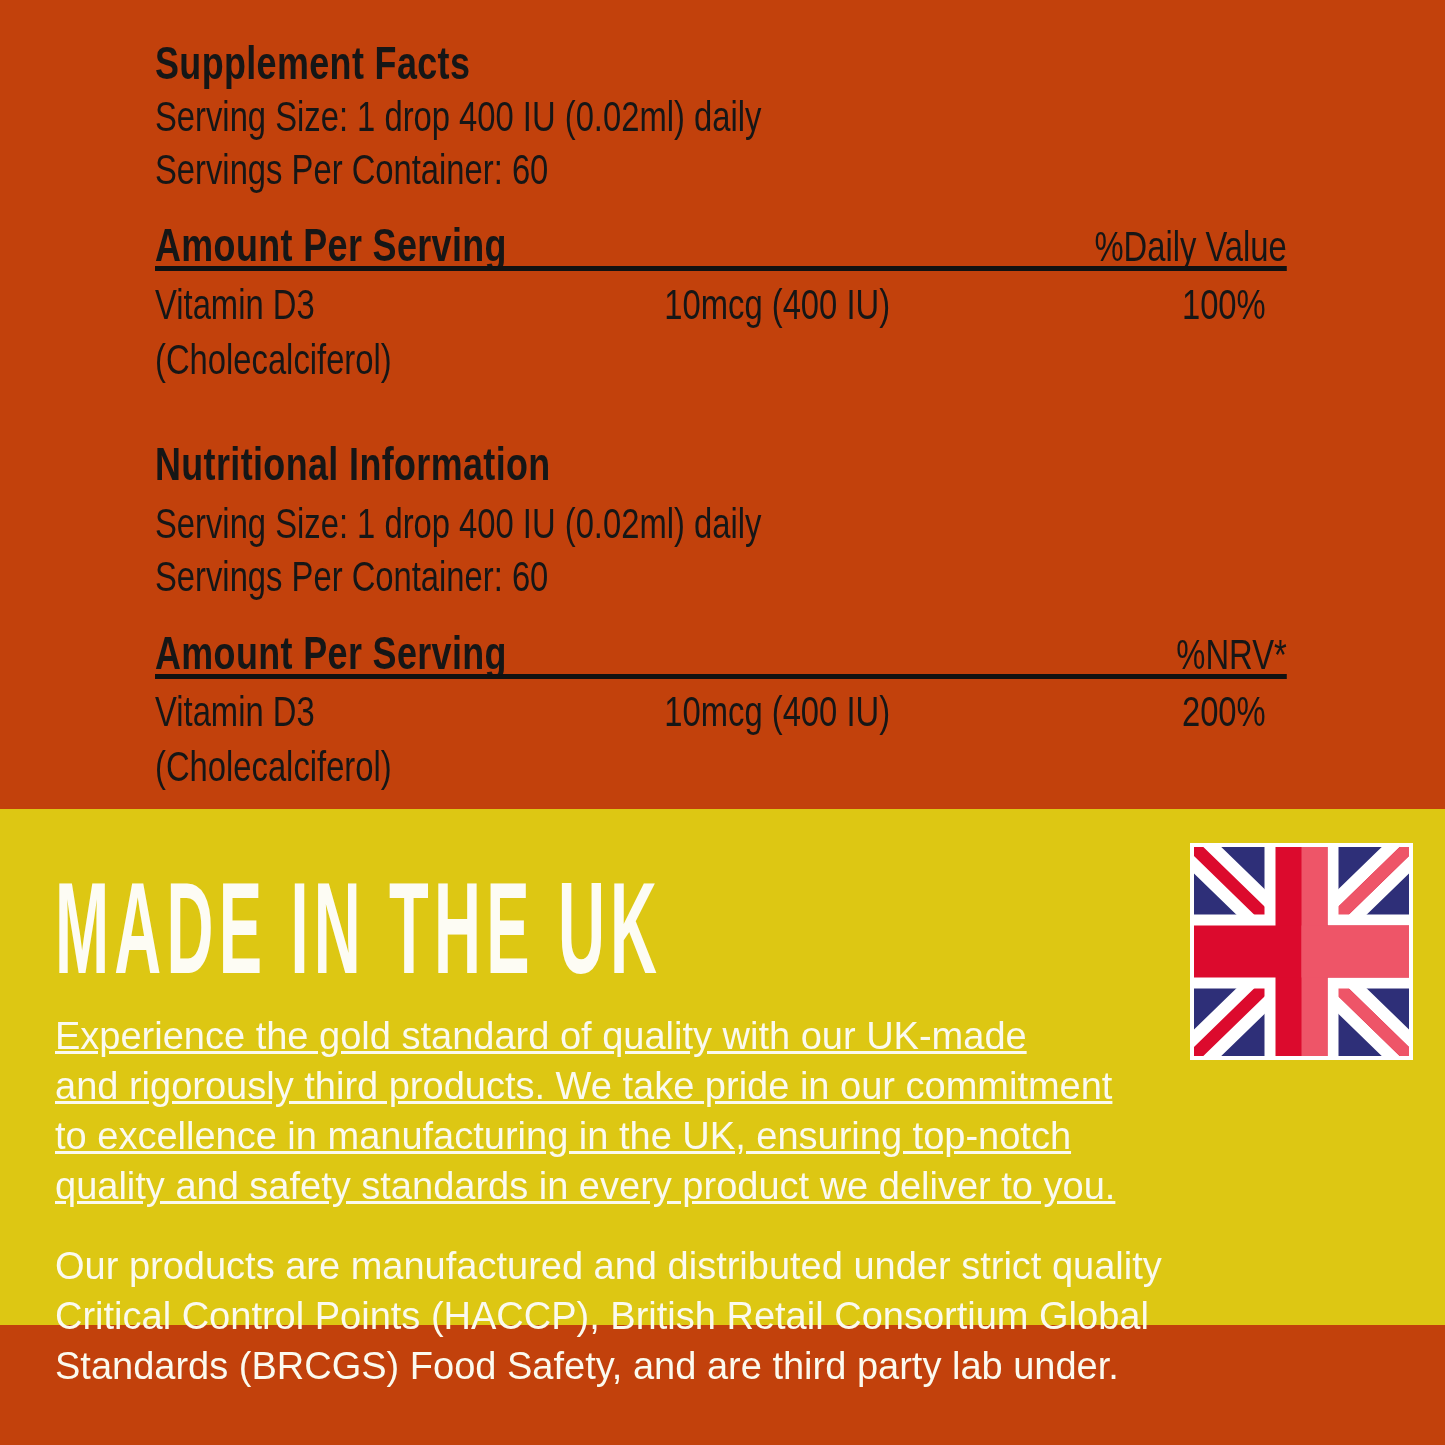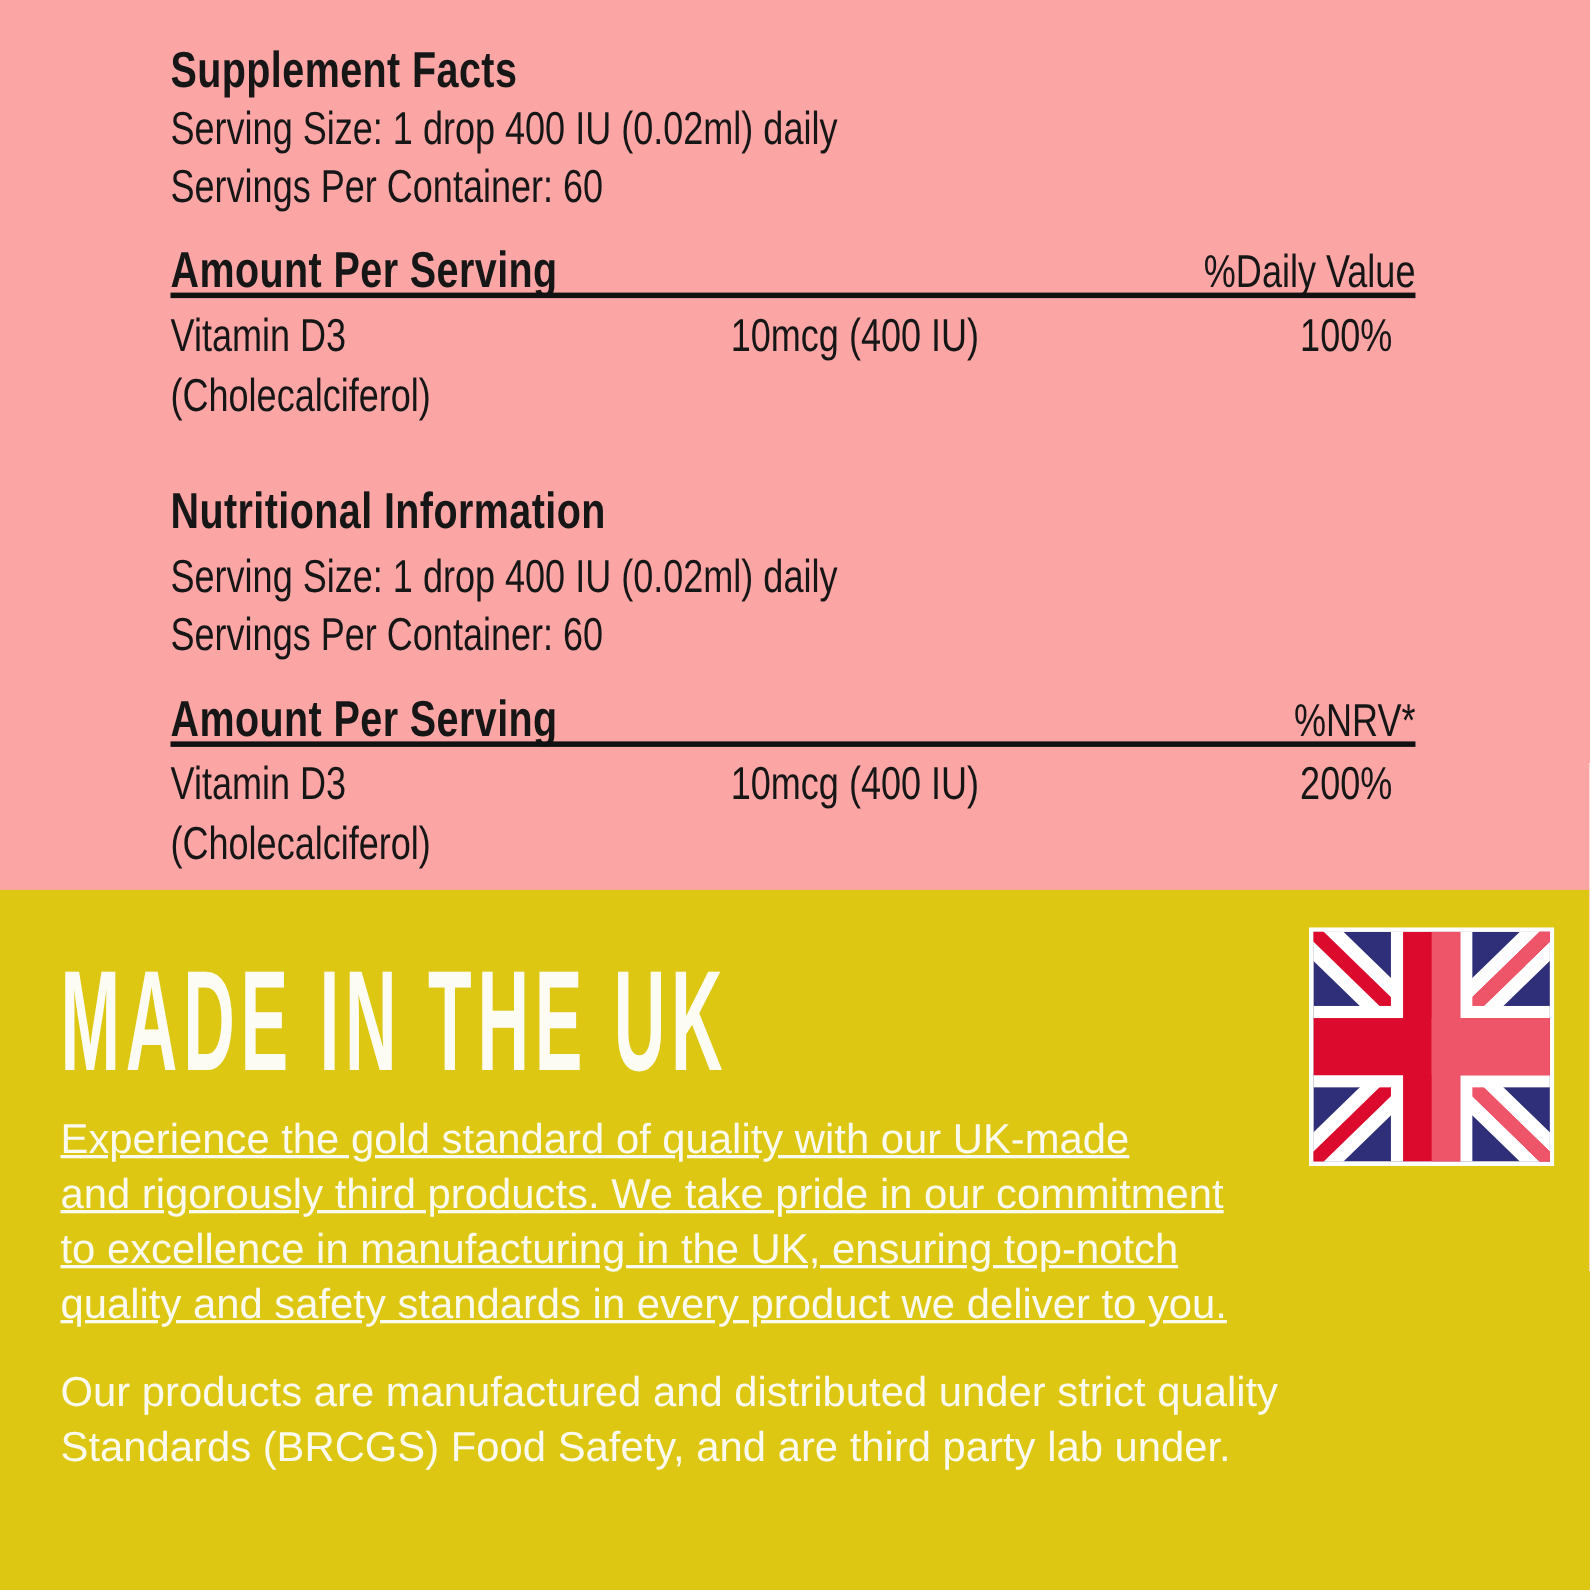--- a/index.html
+++ b/index.html
@@ -1,36 +1,36 @@
 <!DOCTYPE html>
 <html><head>
 <meta charset="utf-8">
 <style>
   html,body{margin:0;padding:0;background:#ffffff;}
   .canvas{
-    position:relative;width:1445px;height:1445px;overflow:hidden;background:#fca5a5;
+    position:relative;width:1445px;height:1445px;overflow:hidden;background:#c2410c;
     font-family:"Liberation Sans","DejaVu Sans",sans-serif;color:#161616;
   }
   
   .facts{
     position:absolute;left:155px;top:0;width:1451px;height:809px;
     transform:scaleX(0.78);transform-origin:0 0;
   }
   .facts .abs{position:absolute;left:0;right:0;line-height:1;white-space:nowrap;}
   .sec-title{font-size:46px;font-weight:bold;letter-spacing:.5px;}
   .body-line{font-size:42px;}
   .hdr-row{display:flex;justify-content:space-between;align-items:baseline;}
   .hdr-left{font-size:46px;font-weight:bold;letter-spacing:.5px;}
   .hdr-right{font-size:42px;}
   .rule{position:absolute;left:0;right:0;height:5px;background:#111111;}
   .data-row{display:grid;grid-template-columns:45% 30% 25%;font-size:42px;line-height:1;}
   .data-row .amt{text-align:left;}
   .data-row .val{text-align:right;padding-right:27px;}
   
-  .uk-panel{position:absolute;left:0;top:809px;width:1445px;height:636px;background:#ddc713;color:#fbfaef;}
+  .uk-panel{position:absolute;left:0;top:809px;width:1445px;height:516px;background:#ddc713;color:#fbfaef;}
   .uk-heading{
     position:absolute;left:55px;top:54px;line-height:1;white-space:nowrap;
     font-size:130px;font-weight:bold;letter-spacing:.08em;color:#fdfcf4;
     transform:scaleX(0.5);transform-origin:0 0;
   }
   .uk-flag{position:absolute;left:1190px;top:34px;width:223px;height:217px;}
   .uk-par{position:absolute;left:55px;font-size:38px;line-height:50px;}
   .uk-par .pline{white-space:nowrap;}
   .par1{top:202px;text-decoration:underline;}
   .par2{top:432px;}
@@ -111,17 +111,18 @@
 
     <div class="uk-par par1">
       <div class="pline">Experience the gold standard of quality with our UK-made</div>
       <div class="pline">and rigorously third products. We take pride in our commitment</div>
       <div class="pline">to excellence in manufacturing in the UK, ensuring top-notch</div>
       <div class="pline">quality and safety standards in every product we deliver to you.</div>
     </div>
 
     <div class="uk-par par2">
       <div class="pline">Our products are manufactured and distributed under strict quality</div>
+      <div class="pline">Critical Control Points (HACCP), British Retail Consortium Global</div>
       <div class="pline">Standards (BRCGS) Food Safety, and are third party lab under.</div>
     </div>
   </div>
 
 </div>
 
 </body></html>

